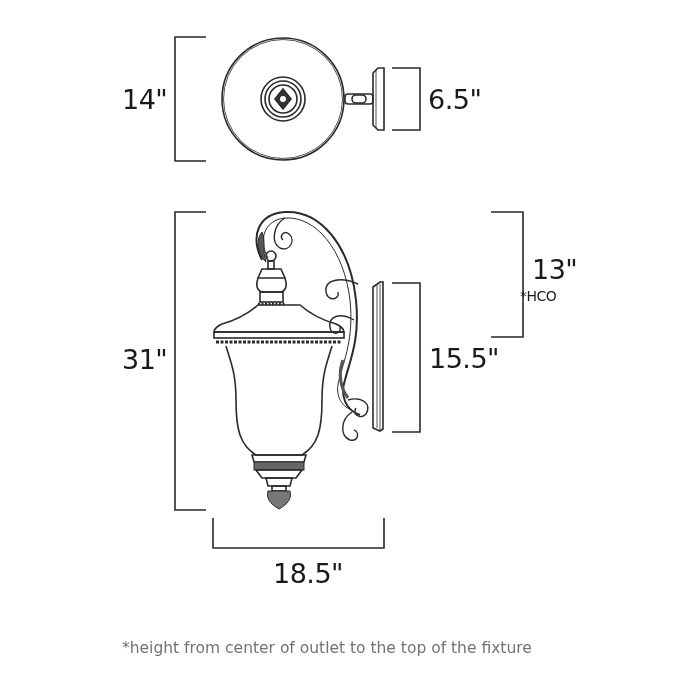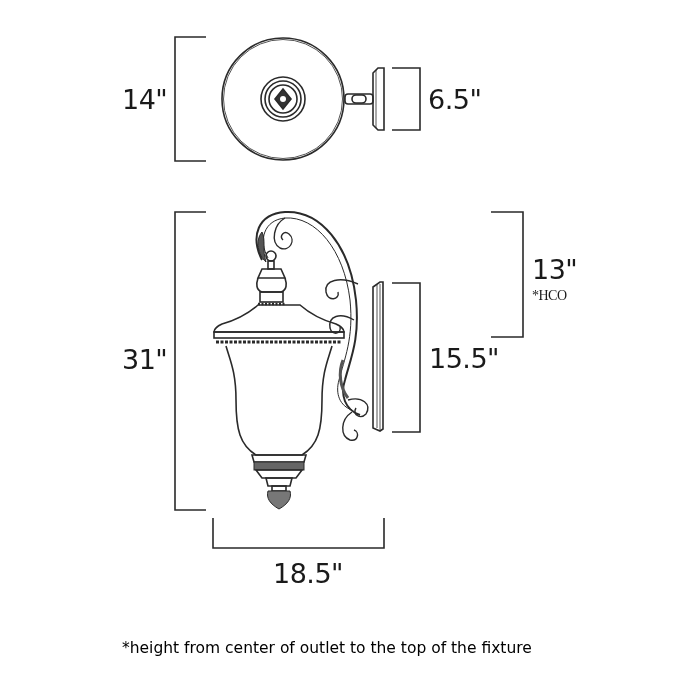--- a/index.html
+++ b/index.html
@@ -1,21 +1,21 @@
 <!DOCTYPE html>
 <html><head>
 <meta charset="utf-8">
 <style>
   html, body { margin: 0; padding: 0; background: #ffffff; }
   body { width: 700px; height: 700px; position: relative; overflow: hidden;
          font-family: "DejaVu Sans", sans-serif; color: #222; }
   .dim { position: absolute; font-family: "DejaVu Sans", sans-serif; color: #1a1a1a; letter-spacing: -0.5px; }
   .dim-lg { font-size: 27px; }
   .dim-sub { font-size: 14px; }
-  .footnote { position: absolute; left: 122px; top: 639px; font-size: 15.5px; color: #000000; }
+  .footnote { position: absolute; left: 122px; top: 639px; font-size: 15.5px; color: #737373; }
   svg.drawing { position: absolute; left: 0; top: 0; }
 </style>
 </head>
 <body>
 
 <svg class="drawing" width="700" height="700" viewBox="0 0 700 700">
   <g fill="none" stroke="#2a2a2a" stroke-width="1.6">
 
     <polyline points="206,37 175,37 175,161 206,161"></polyline>
 
@@ -82,17 +82,17 @@
 
     <rect x="272" y="486" width="14" height="5"></rect>
     <path d="M268,491 C266,498 270,504 279,509 C288,504 292,498 290,491 Z" fill="#777" stroke-width="1"></path>
   </g>
 </svg>
 
 <div class="dim dim-lg" style="left:122px; top:84px;">14"</div>
 <div class="dim dim-lg" style="left:428px; top:84px;">6.5"</div>
 <div class="dim dim-lg" style="left:122px; top:344px;">31"</div>
 <div class="dim dim-lg" style="left:532px; top:254px;">13"</div>
-<div class="dim dim-sub" style="left:532px; top:288px;font-family:Liberation Serif, serif;">*HCO</div>
+<div class="dim dim-sub" style="left:520px; top:288px;">*HCO</div>
 <div class="dim dim-lg" style="left:429px; top:343px;">15.5"</div>
 <div class="dim dim-lg" style="left:273px; top:558px;">18.5"</div>
 
 <div class="footnote">*height from center of outlet to the top of the fixture</div>
 
 </body></html>

